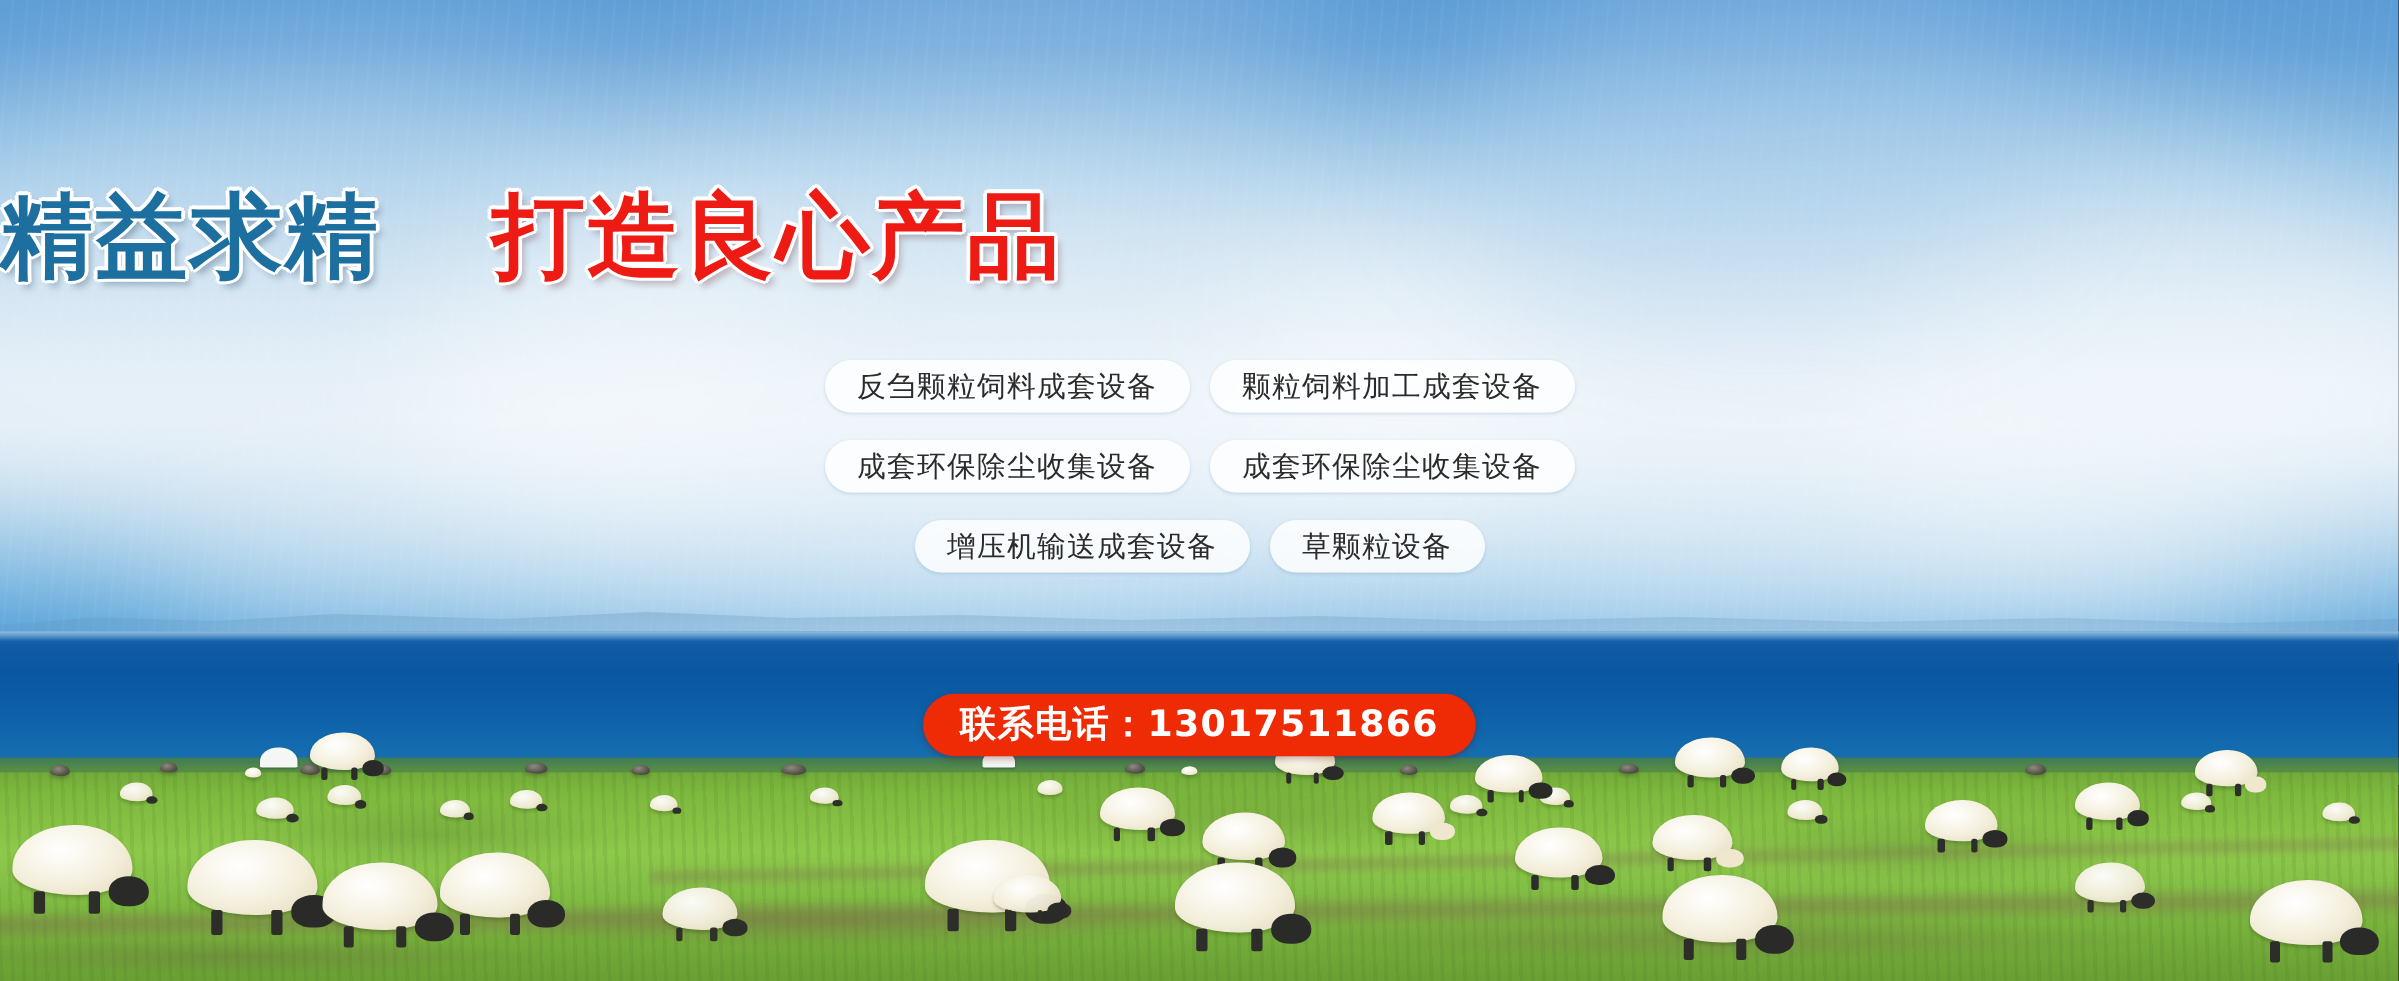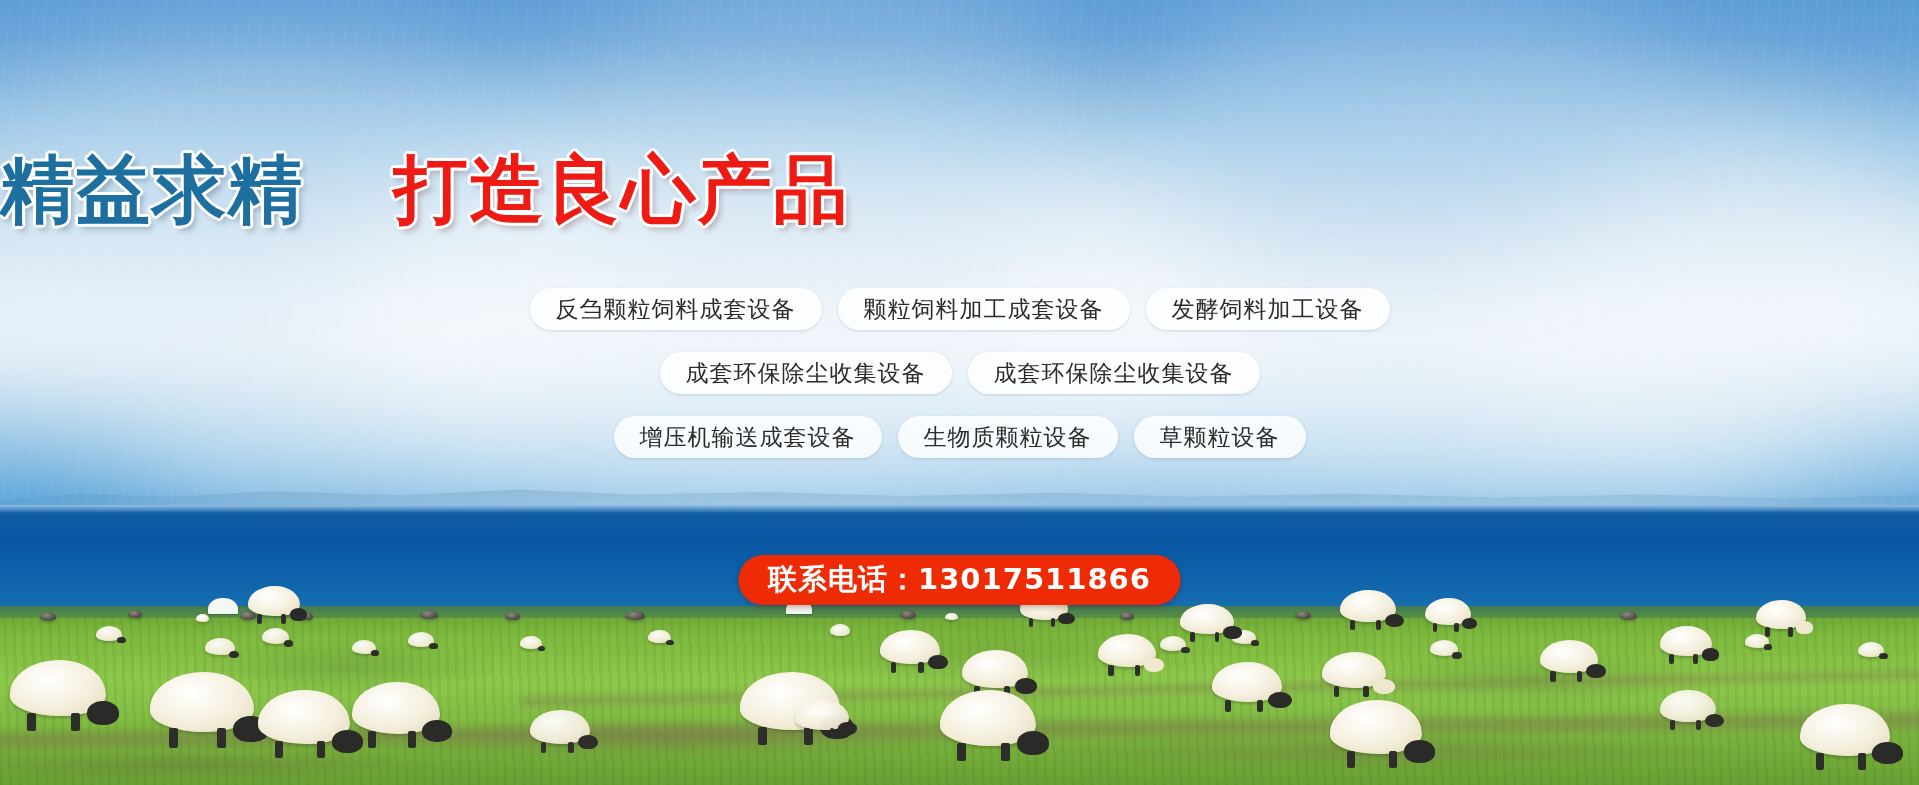--- a/index.html
+++ b/index.html
@@ -560,30 +560,28 @@
     <span class="hl-blue">精益求精</span>
     <span class="hl-gap"></span>
     <span class="hl-red">打造良心产品</span>
   </div>
 
   <div class="pill-rows">
 
     <div class="pill-row">
       <div class="pill">反刍颗粒饲料成套设备</div>
       <div class="pill">颗粒饲料加工成套设备</div>
-      <div class="pill">发酵饲料加工设备</div>
     </div>
 
     <div class="pill-row">
       <div class="pill">成套环保除尘收集设备</div>
       <div class="pill">成套环保除尘收集设备</div>
     </div>
 
     <div class="pill-row">
       <div class="pill">增压机输送成套设备</div>
-      <div class="pill">生物质颗粒设备</div>
       <div class="pill">草颗粒设备</div>
     </div>
   </div>
 
   <div class="phone-badge">联系电话：13017511866</div>
 
 </div>
 
 </body></html>

